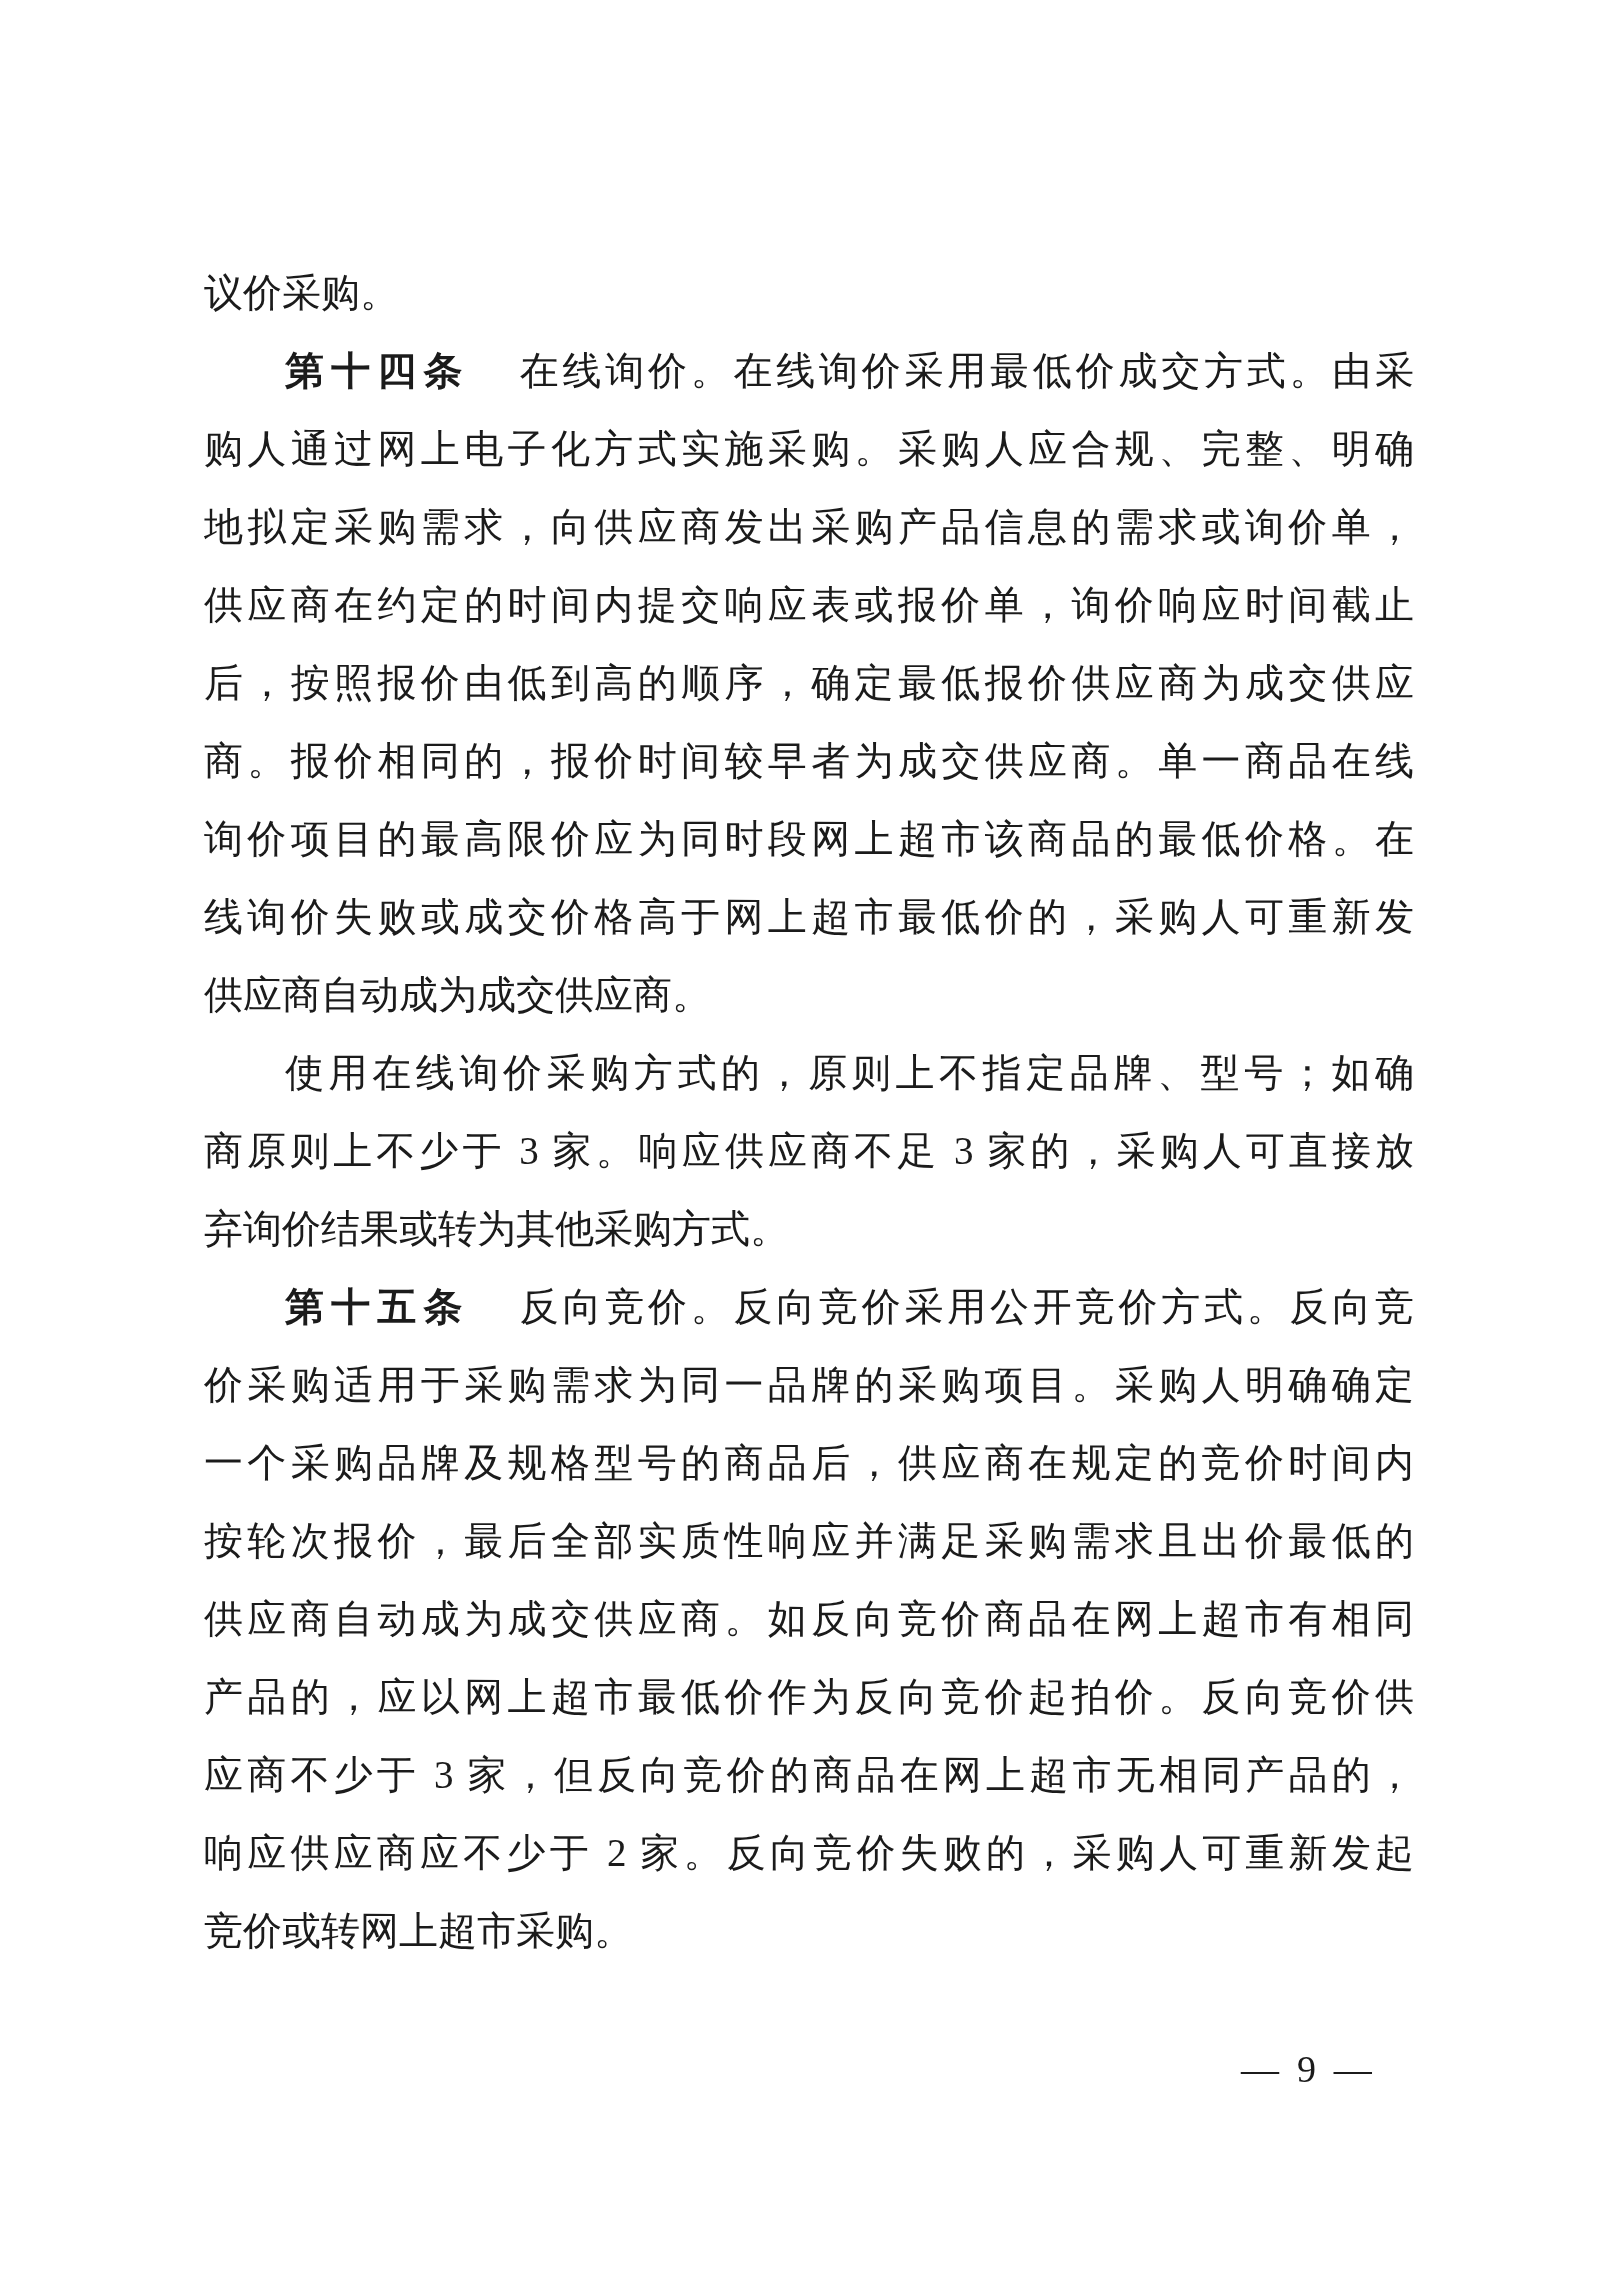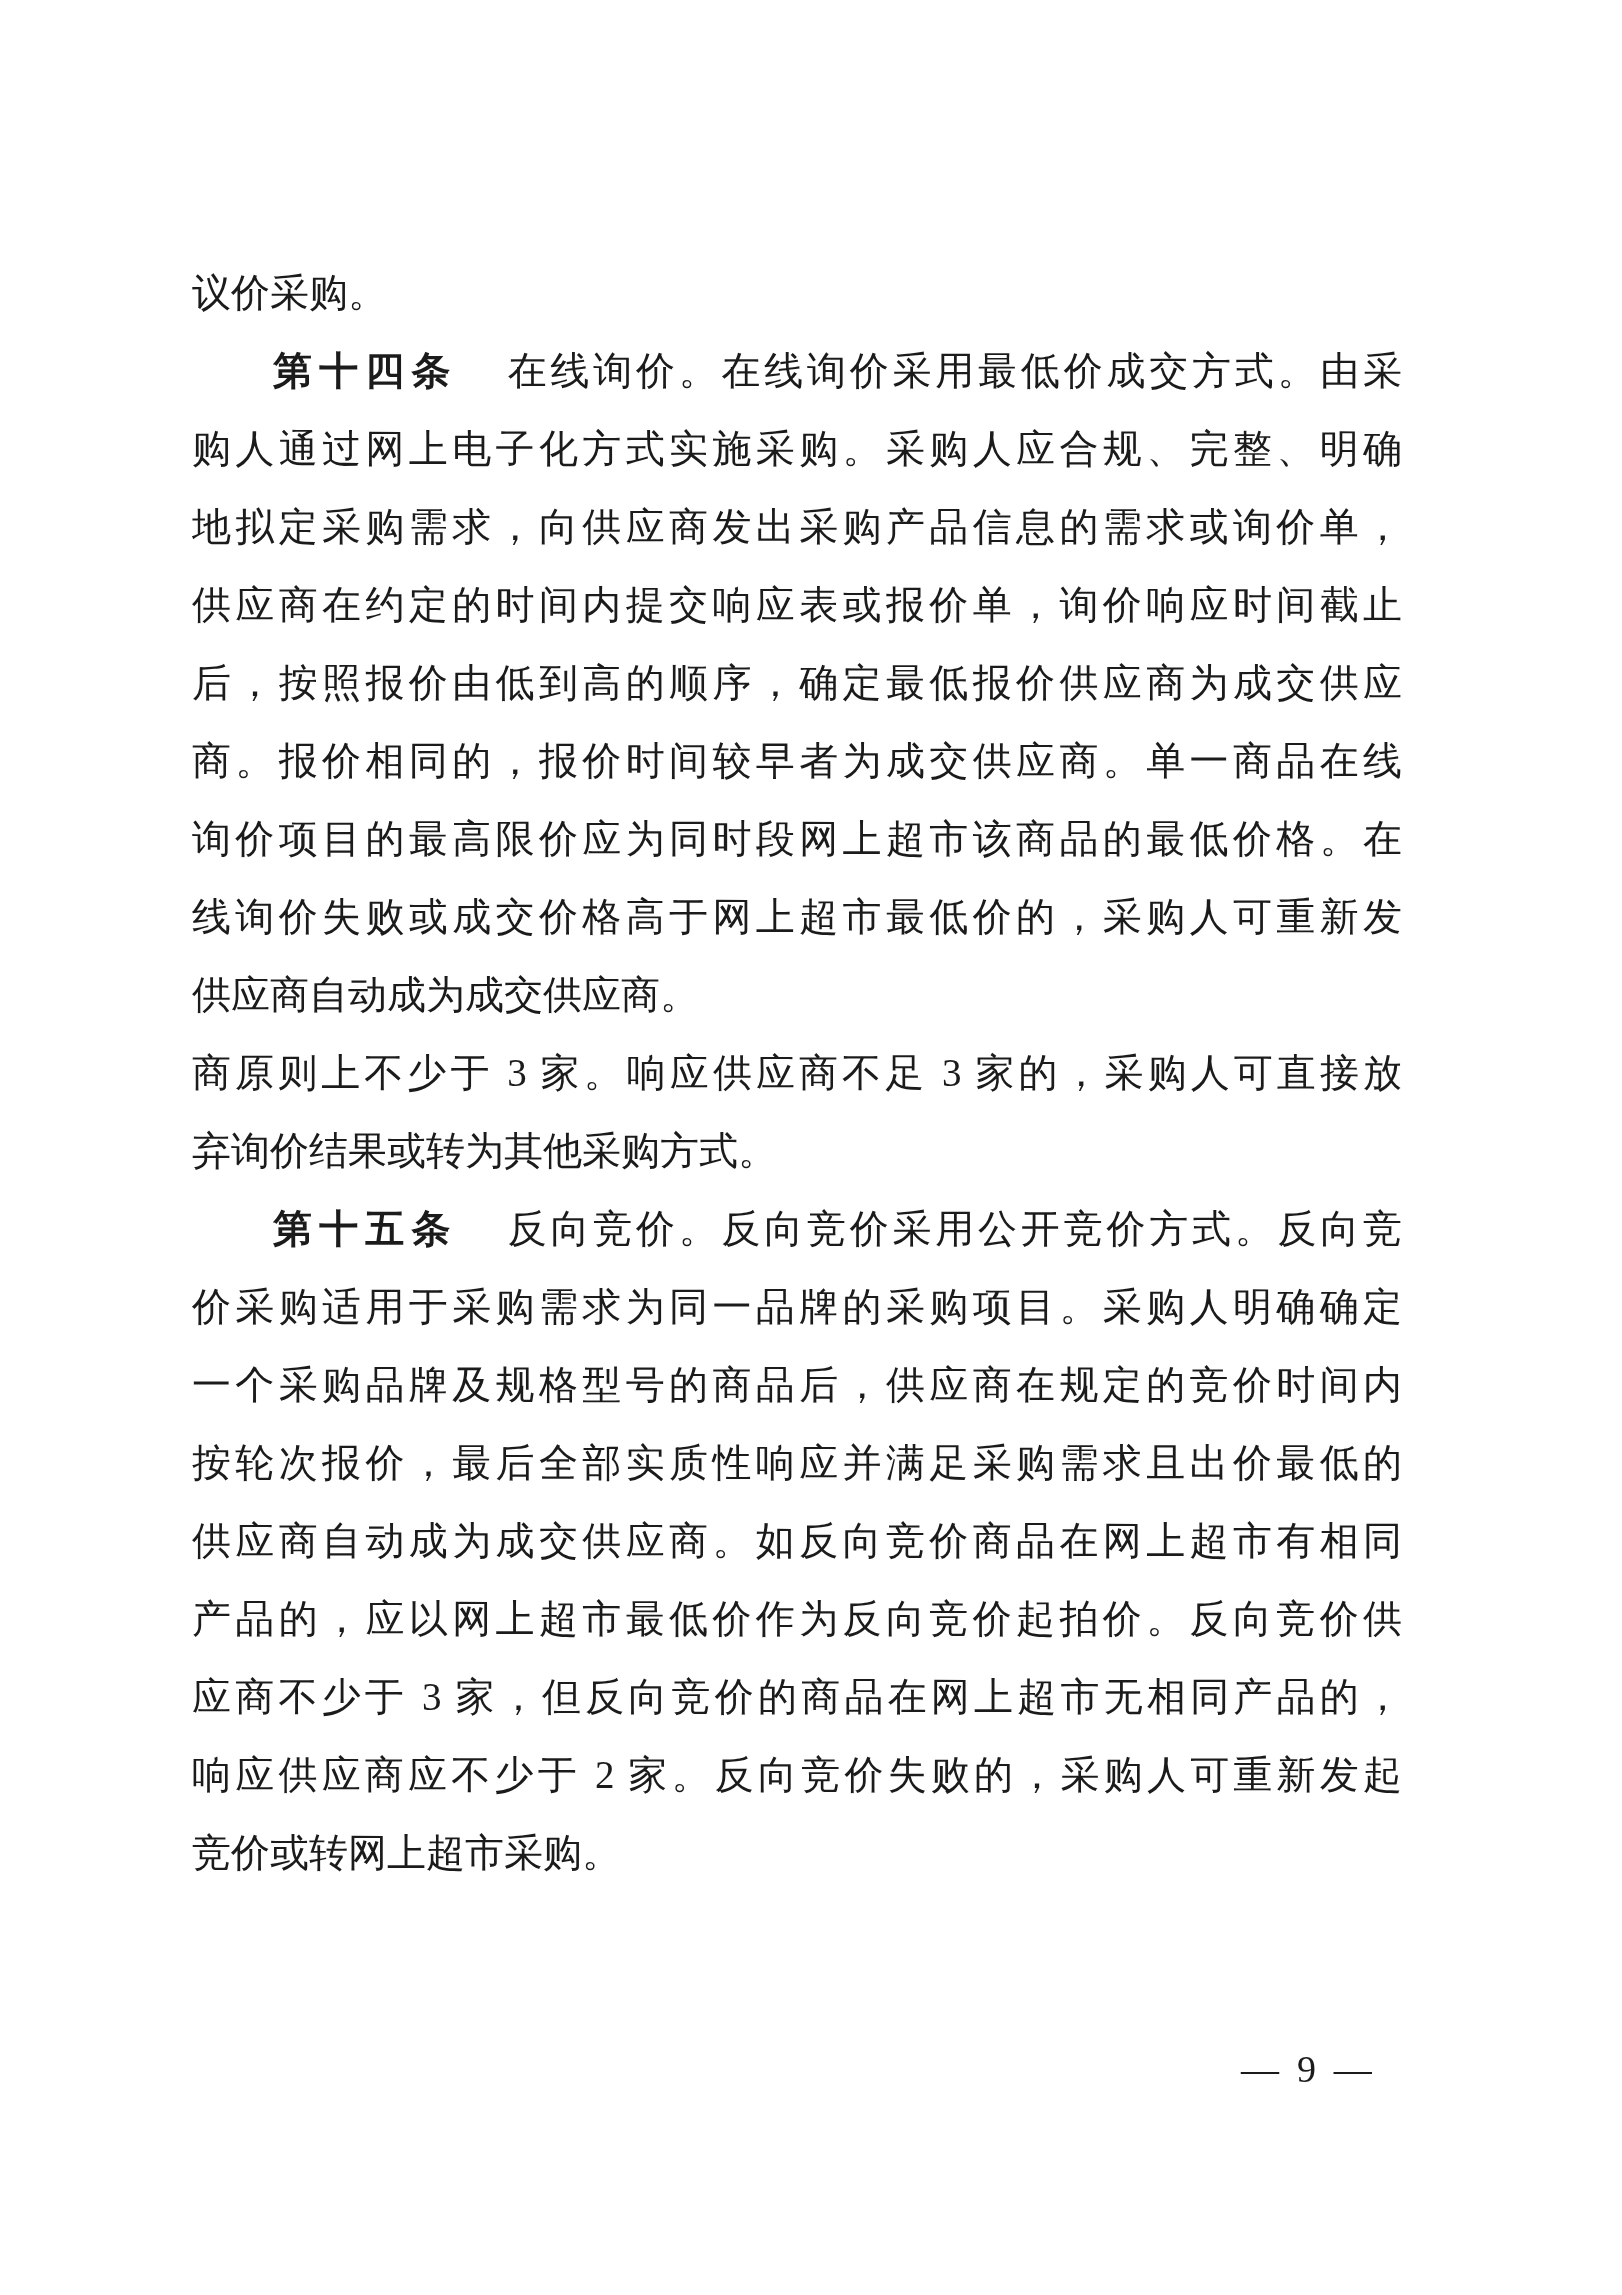--- a/index.html
+++ b/index.html
@@ -11,21 +11,21 @@
     position: relative;
     width: 1623px;
     height: 2295px;
     background: #ffffff;
     font-family: "Liberation Serif", "DejaVu Serif", serif;
     color: #1b1b1b;
     overflow: hidden;
   }
   .textblock {
     position: absolute;
-    left: 192px;
+    left: 204px;
     top: 254px;
     width: 1210px;
   }
   .line {
     font-size: 39px;
     height: 78px;
     line-height: 78px;
     overflow: hidden;
     text-align: justify;
     text-align-last: justify;
@@ -68,20 +68,21 @@
 
     <div class="line">购人通过网上电子化方式实施采购。采购人应合规、完整、明确</div>
     <div class="line">地拟定采购需求，向供应商发出采购产品信息的需求或询价单，</div>
     <div class="line">供应商在约定的时间内提交响应表或报价单，询价响应时间截止</div>
     <div class="line">后，按照报价由低到高的顺序，确定最低报价供应商为成交供应</div>
     <div class="line">商。报价相同的，报价时间较早者为成交供应商。单一商品在线</div>
     <div class="line">询价项目的最高限价应为同时段网上超市该商品的最低价格。在</div>
     <div class="line">线询价失败或成交价格高于网上超市最低价的，采购人可重新发</div>
     <div class="line endp">供应商自动成为成交供应商。</div>
 
+    <div class="line indent">使用在线询价采购方式的，原则上不指定品牌、型号；如确</div>
     <div class="line">商原则上不少于 3 家。响应供应商不足 3 家的，采购人可直接放</div>
     <div class="line endp">弃询价结果或转为其他采购方式。</div>
 
     <div class="line indent">
       <span class="article-no">第十五条</span><span>反向竞价。反向竞价采用公开竞价方式。反向竞</span>
     </div>
 
     <div class="line">价采购适用于采购需求为同一品牌的采购项目。采购人明确确定</div>
     <div class="line">一个采购品牌及规格型号的商品后，供应商在规定的竞价时间内</div>
     <div class="line">按轮次报价，最后全部实质性响应并满足采购需求且出价最低的</div>

